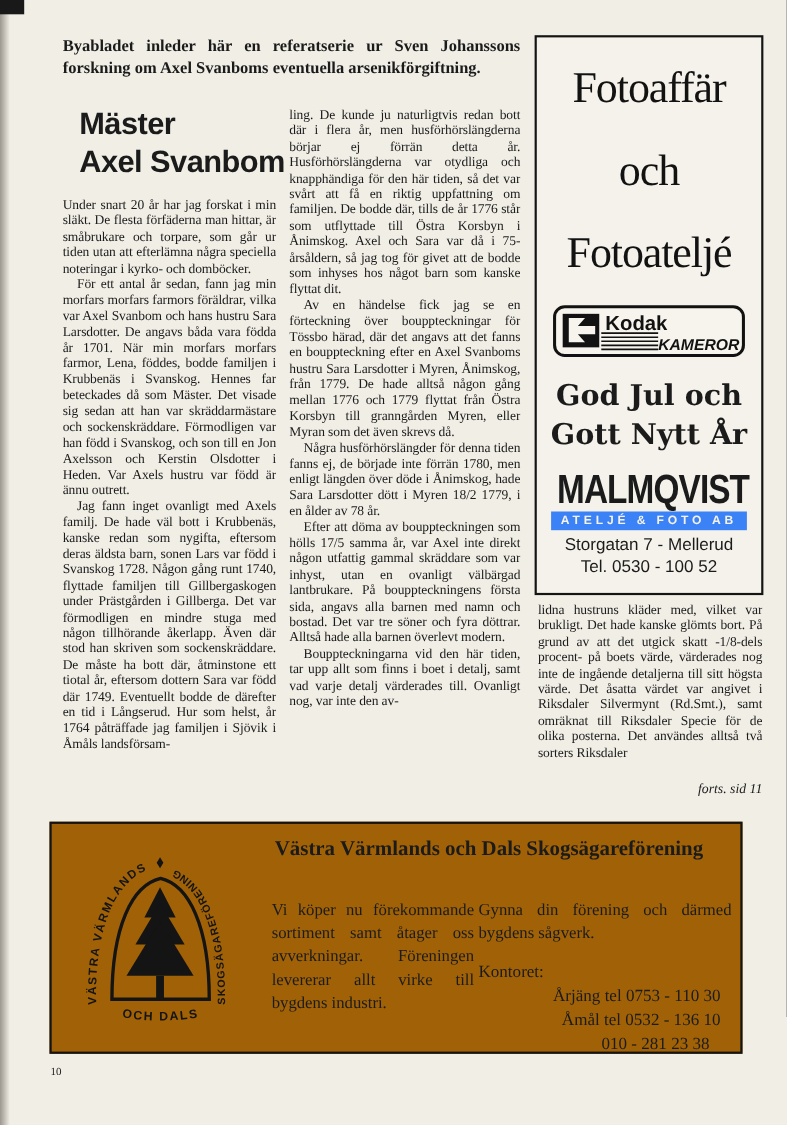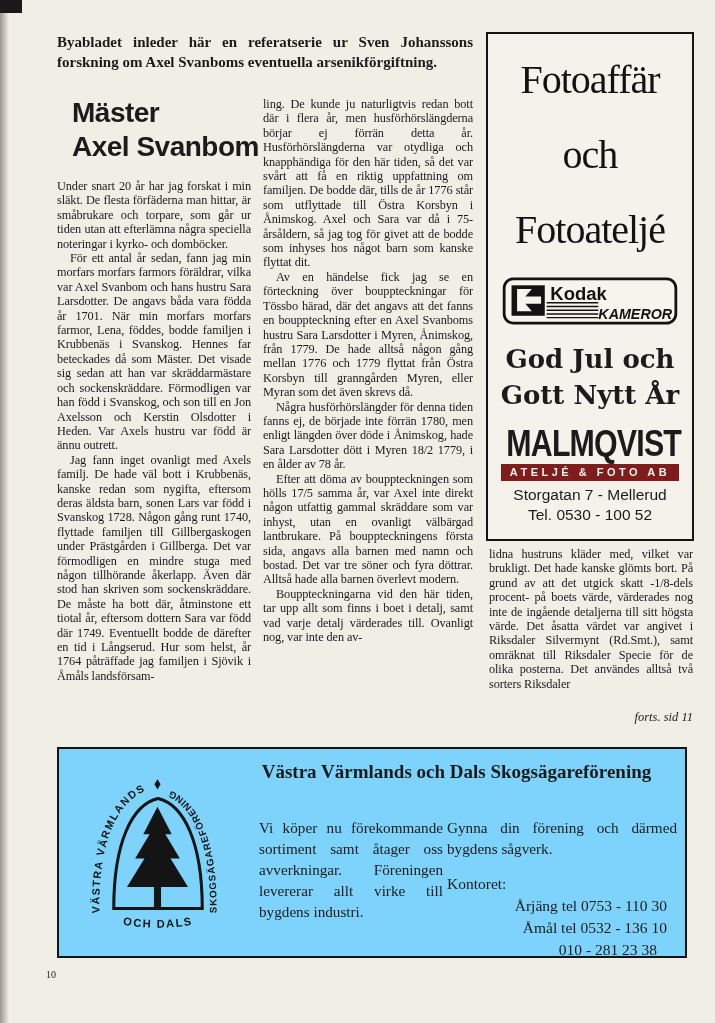--- a/index.html
+++ b/index.html
@@ -30,29 +30,29 @@
         border:2.5px solid #141414;background:#f4f2ea;text-align:center;}
   .photo-headline div{font-size:40px;line-height:75px;letter-spacing:-1px;
         font-family:"Liberation Serif",serif;color:#121212;}
   .photo-headline{padding-top:8px;}
   .kodak-wrap{margin-top:10px;}
   .greeting{margin-top:12px;font-family:"DejaVu Serif",serif;font-weight:bold;
         font-size:26px;line-height:36px;letter-spacing:0;}
   .malmqvist{margin-top:14px;font-family:"Liberation Sans",sans-serif;font-weight:bold;
         font-size:37px;line-height:34px;letter-spacing:-1px;transform:scaleX(.82);
         transform-origin:center;white-space:nowrap;}
-  .malm-bar{margin:3px auto 0;width:178px;height:17px;background:#7f1d1d;color:#f4f2ea;
+  .malm-bar{margin:3px auto 0;width:178px;height:17px;background:#3b82f6;color:#f4f2ea;
         font-family:"Liberation Sans",sans-serif;font-weight:bold;font-size:11px;
         letter-spacing:3.5px;line-height:17px;text-align:center;}
   .malm-addr{margin-top:4px;font-family:"Liberation Sans",sans-serif;font-size:15.5px;line-height:20px;}
   .malm-tel{font-family:"Liberation Sans",sans-serif;font-size:15.5px;line-height:20px;}
 
   
-  .forest-ad{position:absolute;left:57px;top:747px;width:626px;height:207px;
-        border:2.5px solid #141414;background:#7dd3fc;}
+  .forest-ad{position:absolute;left:45px;top:747px;width:626px;height:207px;
+        border:2.5px solid #141414;background:#a16207;}
   .fa-title{position:absolute;left:175px;top:12px;width:445px;text-align:center;
         font-weight:bold;font-size:19px;}
   .fa-logo{position:absolute;left:10px;top:28px;}
   .fa-left{position:absolute;left:200px;top:68px;width:184px;font-size:15.2px;
         line-height:21px;text-align:justify;}
   .fa-right{position:absolute;left:388px;top:68px;width:230px;font-size:15.2px;
         line-height:21px;text-align:justify;}
   .fa-office{position:absolute;left:388px;top:124px;width:230px;font-size:15.5px;line-height:22px;}
   .fa-office div:last-child{text-align:right;padding-right:10px;}
 

